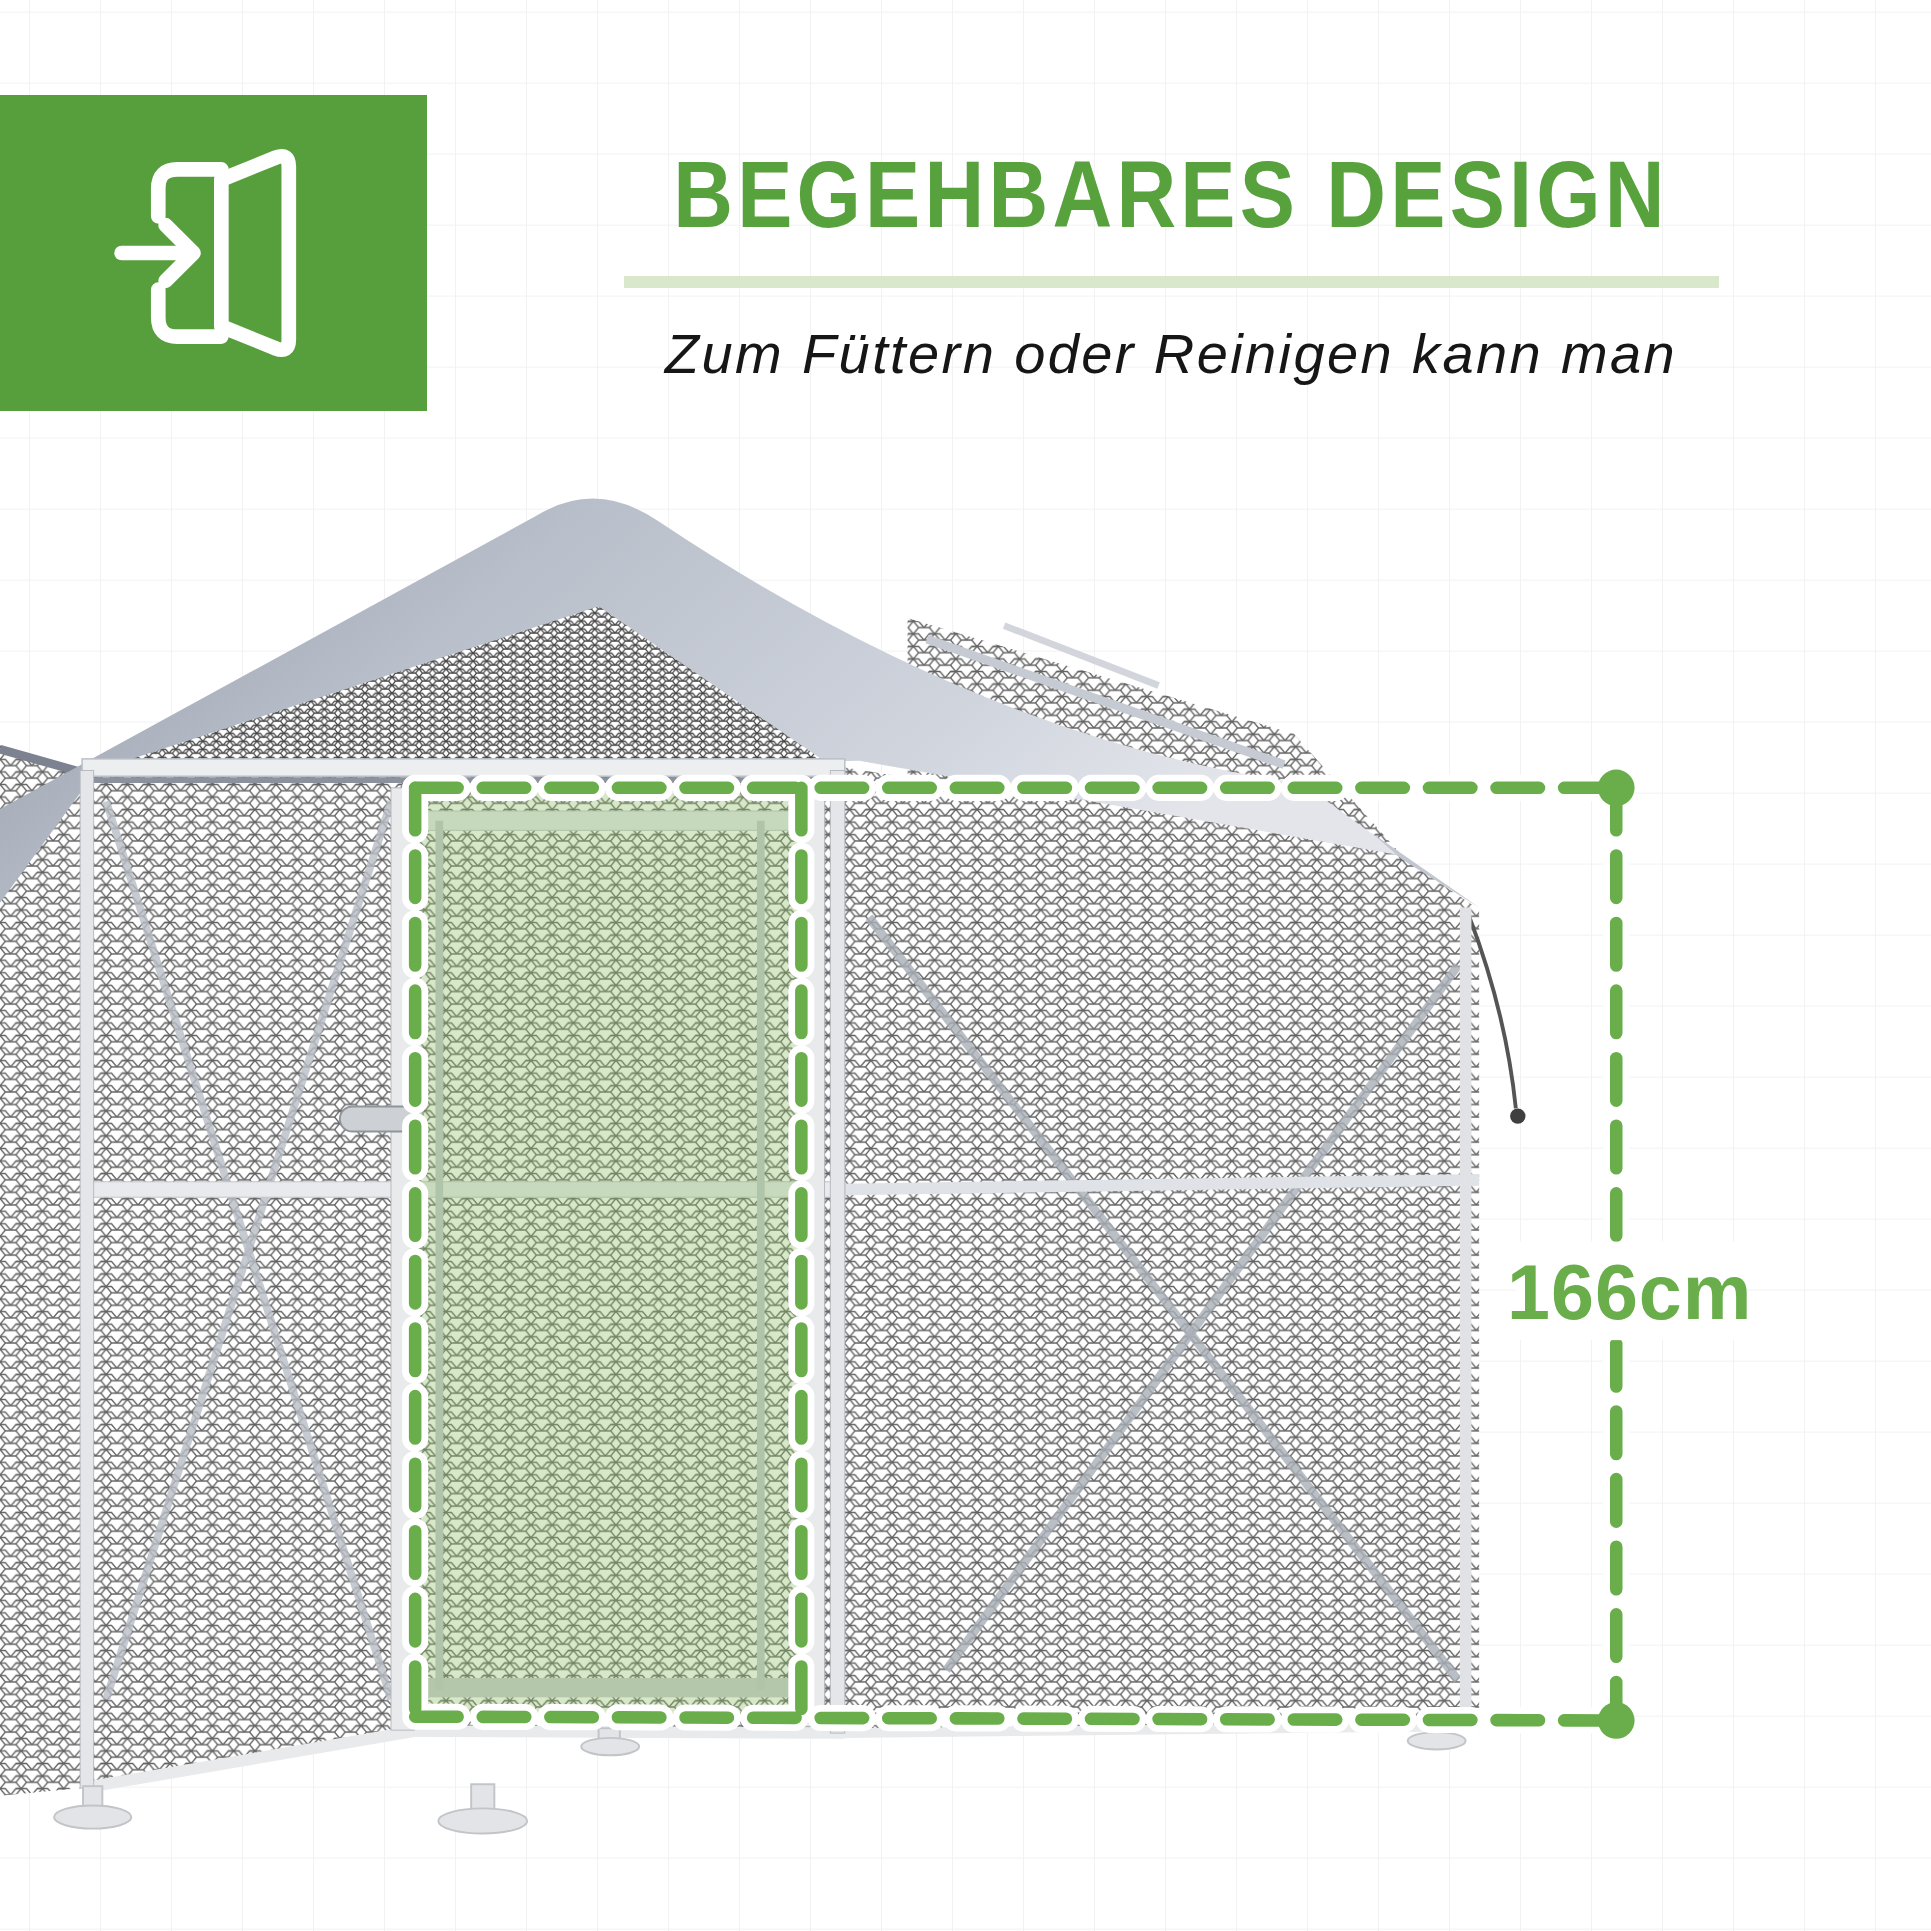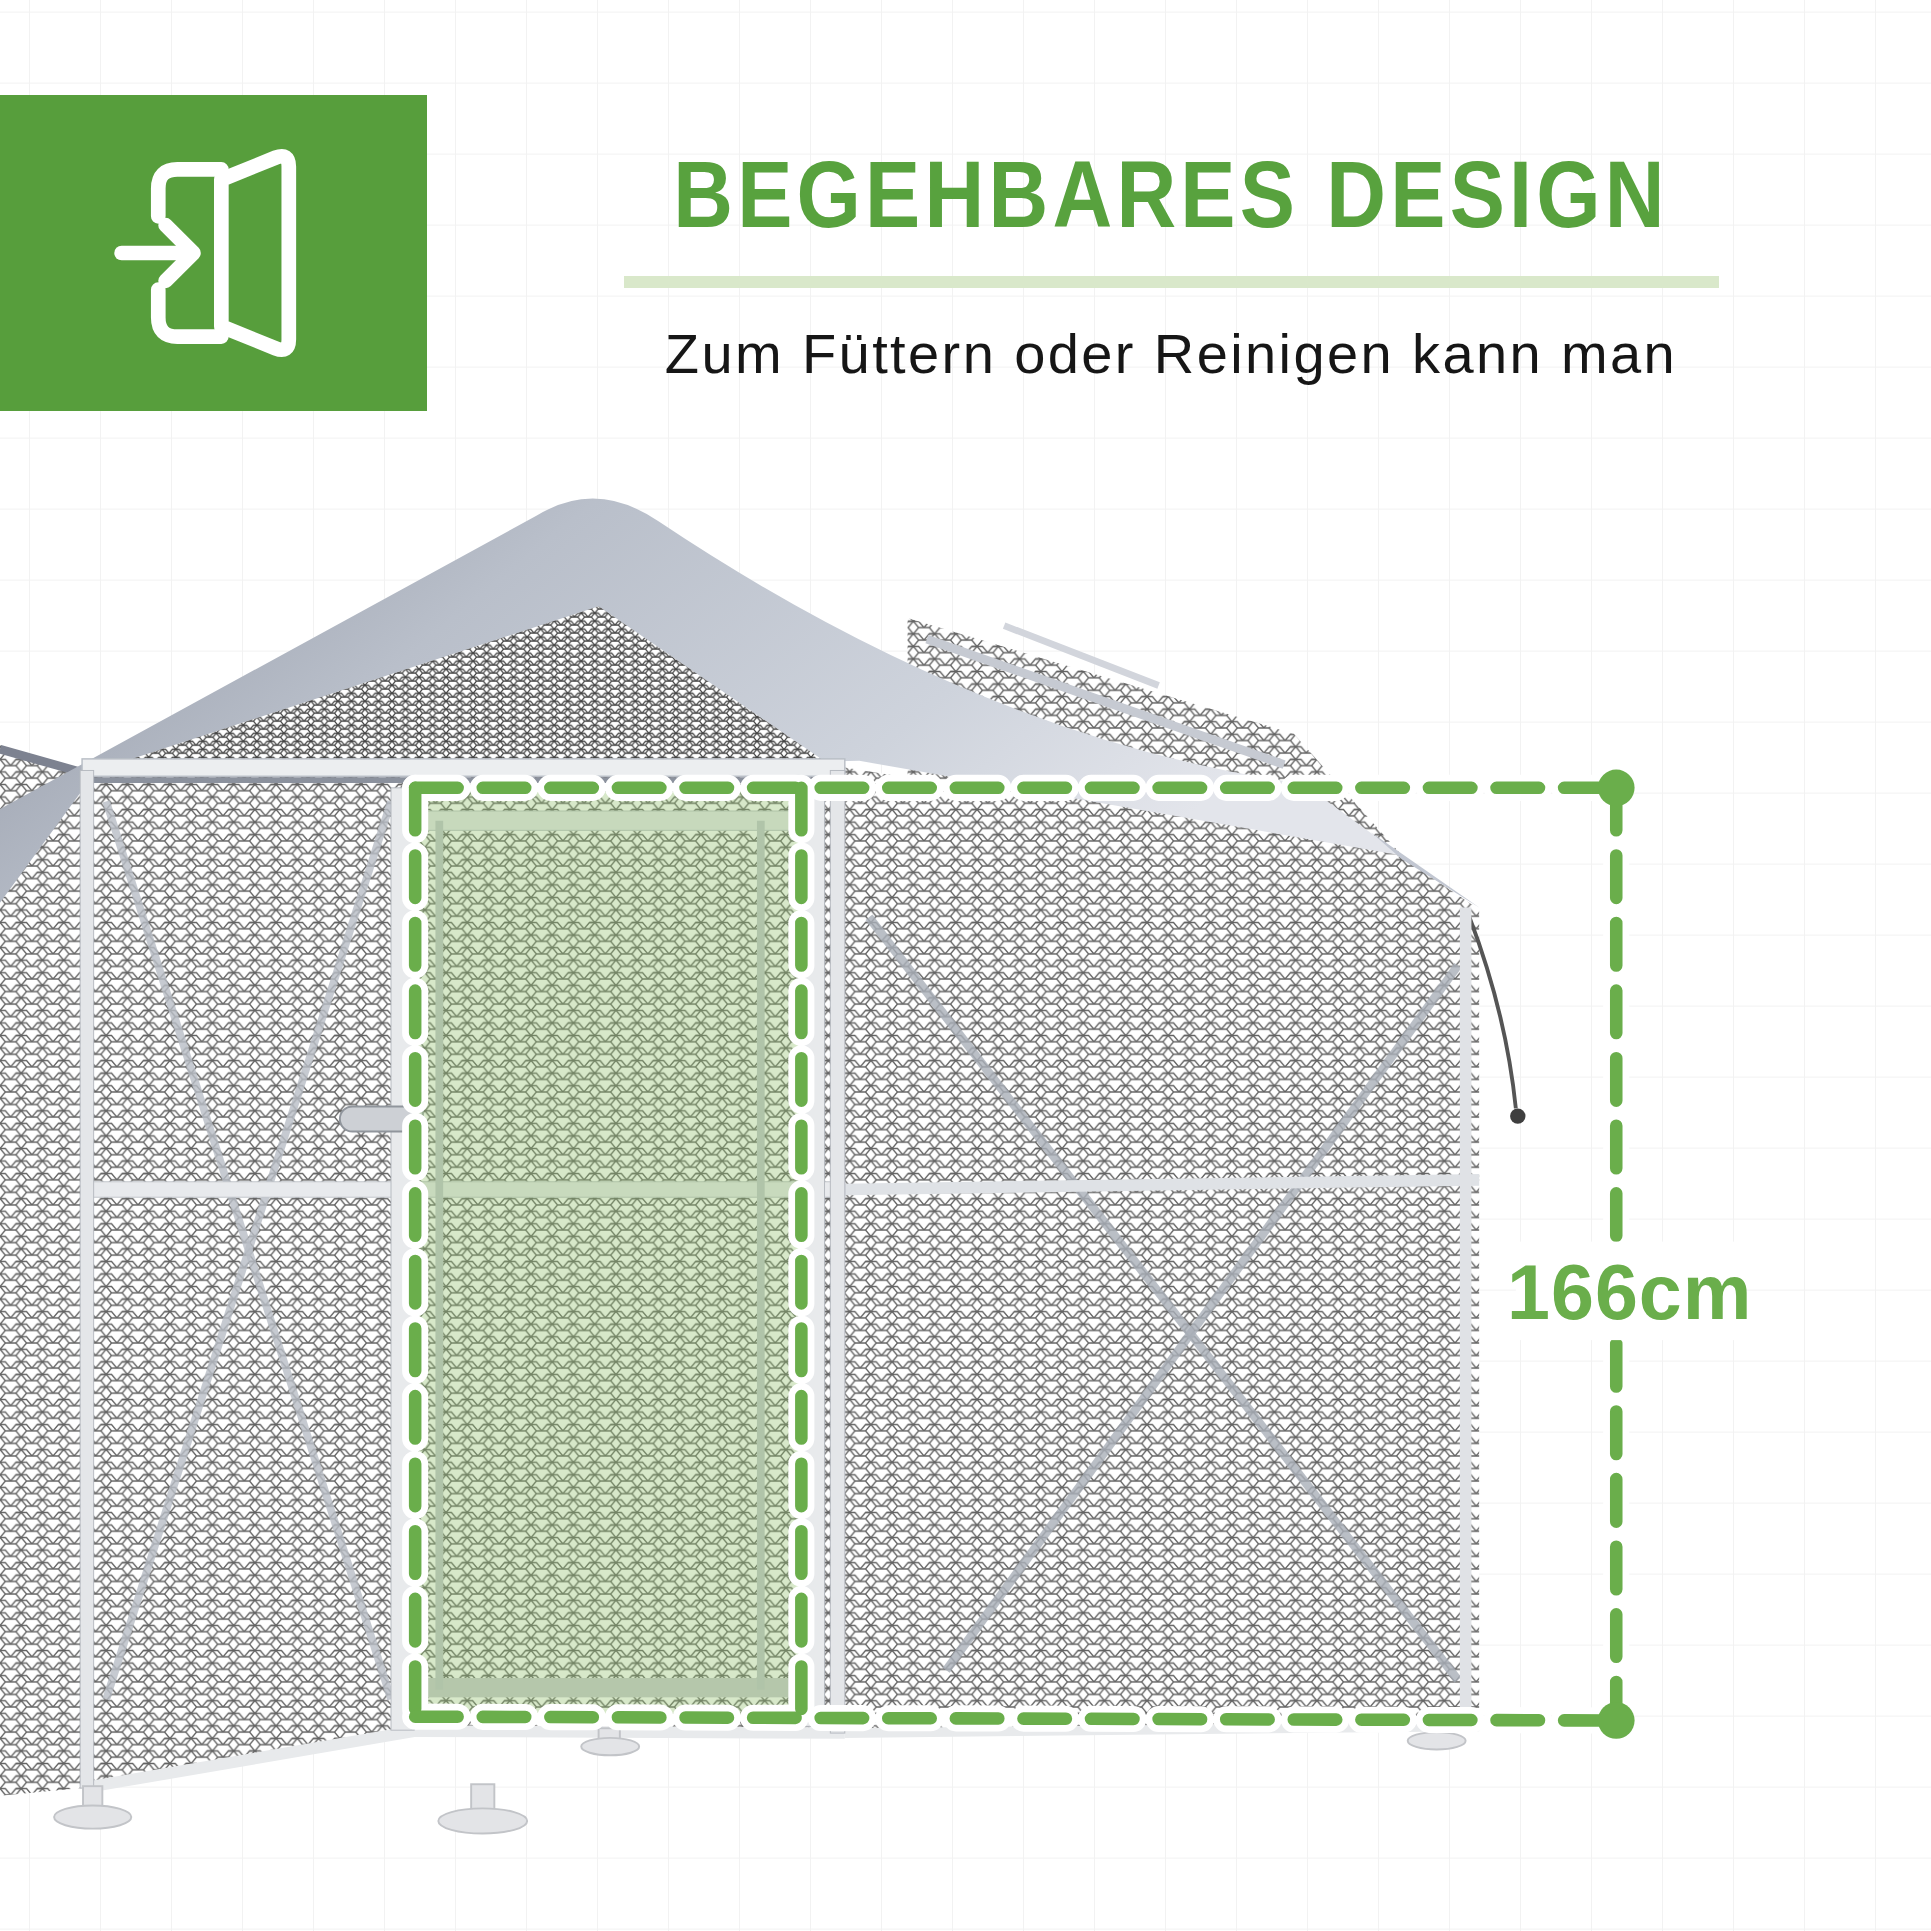--- a/index.html
+++ b/index.html
@@ -28,20 +28,21 @@
     white-space:nowrap;
   }
   .title-underline{
     position:absolute;left:624px;top:276px;width:1095px;height:11.6px;
   }
   .subtitle{
     position:absolute;left:527px;top:311px;width:1288px;
     text-align:center;color:#161616;
     font-size:56px;line-height:85px;letter-spacing:2.4px;
     font-weight:normal;
+    font-style:italic;
   }
   .subtitle span{display:block;white-space:nowrap;}
   .scene{position:absolute;left:0;top:0;}
   .meas-label{
     font-family:"Liberation Sans", sans-serif;
     font-weight:bold;font-size:80px;letter-spacing:1px;
   }
 </style>
 </head>
 <body>

